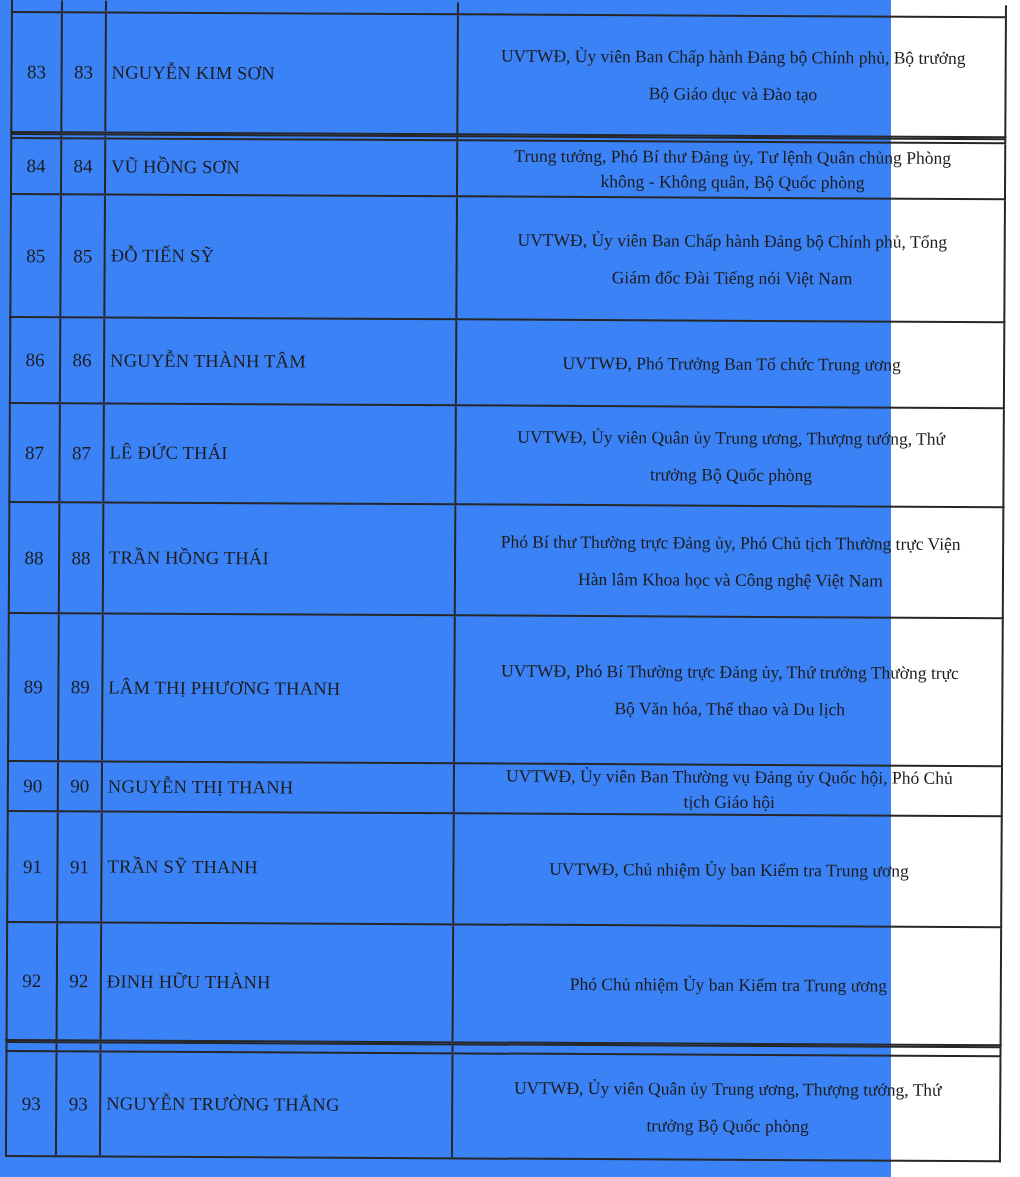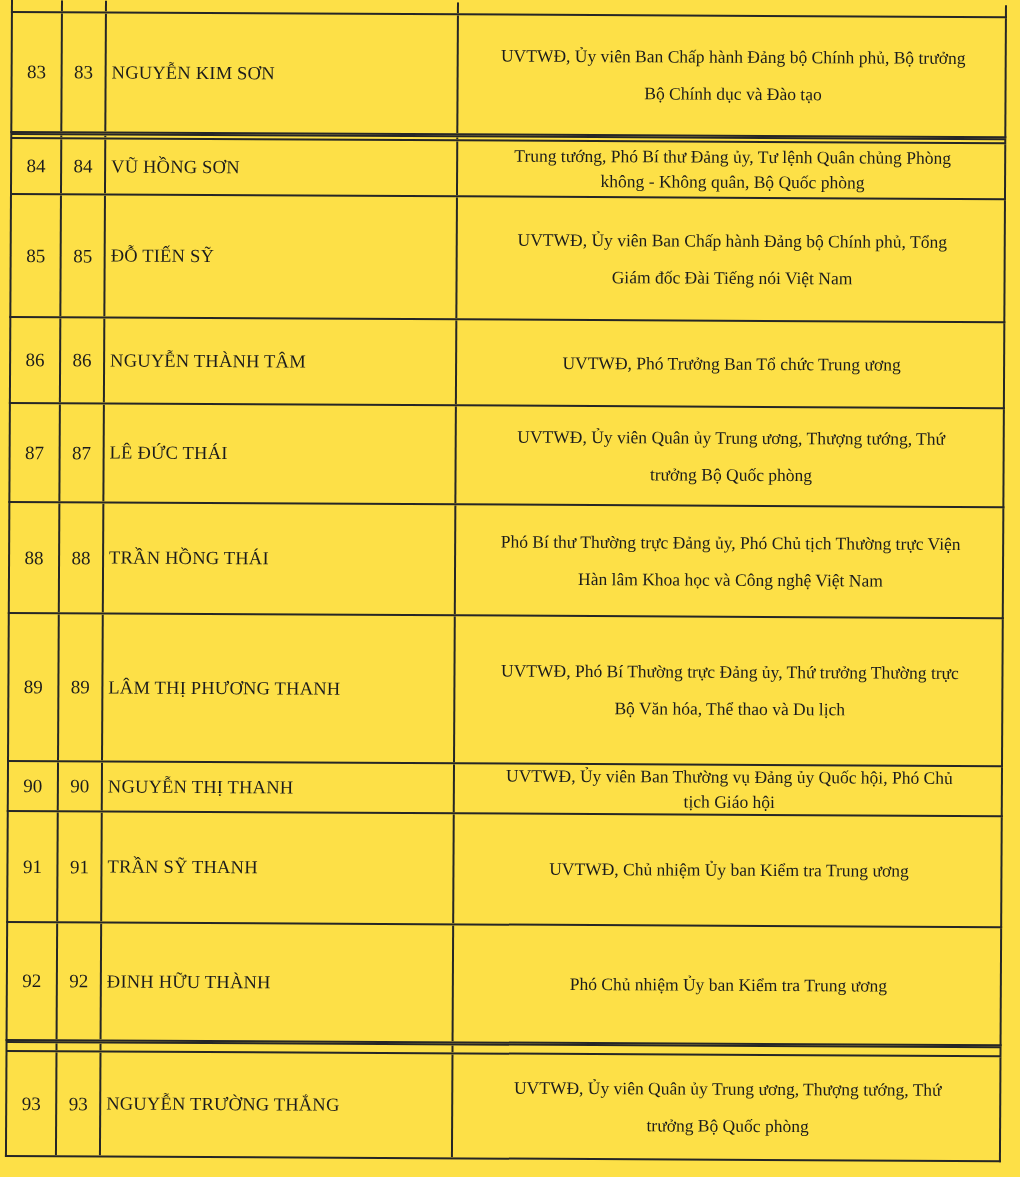--- a/index.html
+++ b/index.html
@@ -11,22 +11,22 @@
     width:1020px; height:1177px;
     background:#ffffff;
     overflow:hidden;
     font-family:"Liberation Serif","DejaVu Serif",serif;
     color:var(--tc);
   }
   *{ box-sizing:border-box; }
 
   .sheet{
     position:relative;
-    width:1020px; height:1177px;
-    background:#fde047;
+    width:891px; height:1177px;
+    background:#3b82f6;
   }
 
   
   .doc-table{
     position:absolute;
     left:11px; top:0;
     width:996px;
     transform:rotate(0.3deg);
     transform-origin:top left;
   }
@@ -99,21 +99,21 @@
       <div class="cell c3"></div>
       <div class="cell c4"></div>
     </div>
 
     <div class="row r83">
       <div class="cell c1 num">83</div>
       <div class="cell c2 num">83</div>
       <div class="cell c3 name">NGUYỄN KIM SƠN</div>
       <div class="cell c4">
           <div class="pos-line">UVTWĐ, Ủy viên Ban Chấp hành Đảng bộ Chính phủ, Bộ trưởng</div>
-          <div class="pos-line last">Bộ Chính dục và Đào tạo</div>
+          <div class="pos-line last">Bộ Giáo dục và Đào tạo</div>
         </div>
     </div>
 
     <div class="row gap-a">
       <div class="cell c1"></div>
       <div class="cell c2"></div>
       <div class="cell c3"></div>
       <div class="cell c4"></div>
     </div>
 

